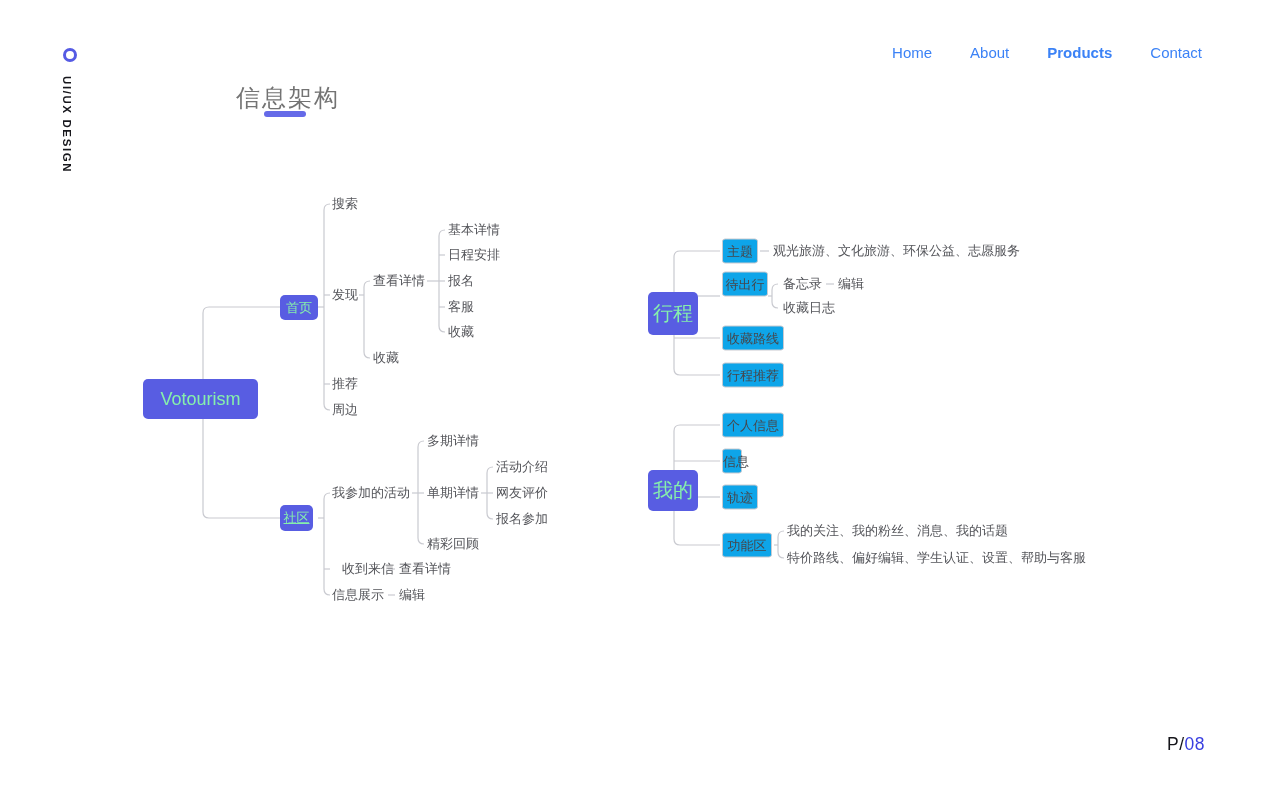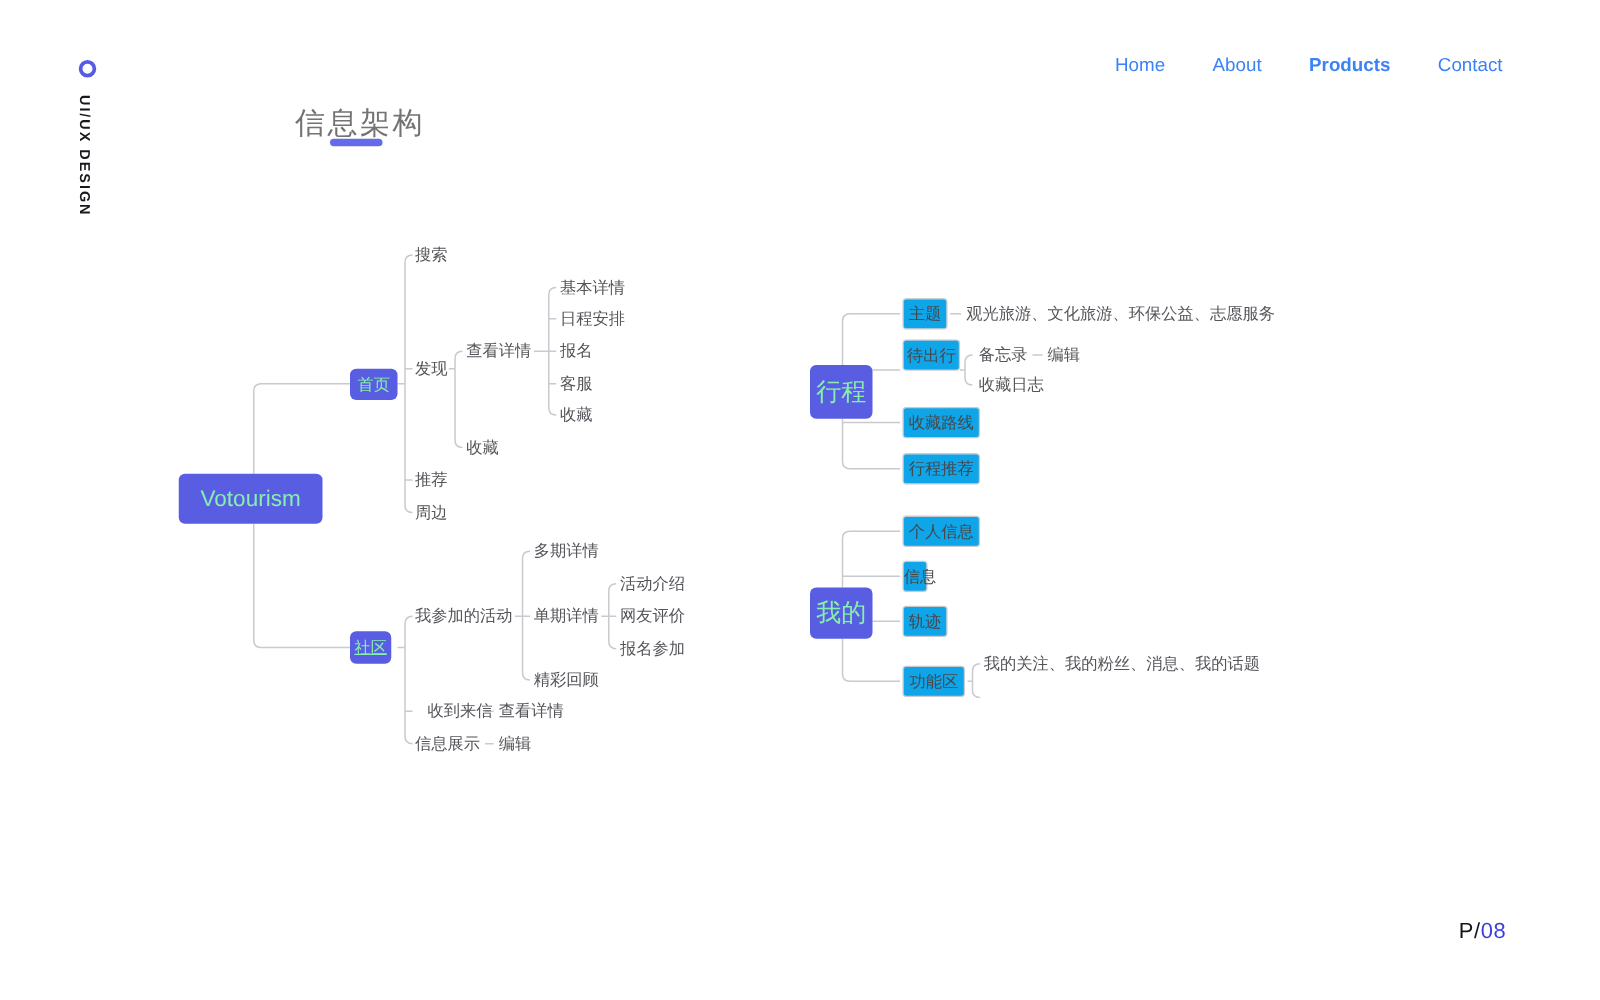--- a/index.html
+++ b/index.html
@@ -149,16 +149,17 @@
   <div class="lbl" style="left:783px;top:308px;">收藏日志</div>
   <div class="obox" style="left:722px;top:338px;width:62px;">收藏路线</div>
   <div class="obox" style="left:722px;top:375px;width:62px;">行程推荐</div>
 
   <div class="pbox" style="left:648px;top:470px;width:50px;height:41px;font-size:20px;">我的</div>
   <div class="obox" style="left:722px;top:425px;width:62px;">个人信息</div>
   <div class="obox" style="left:722px;top:461px;width:20px;">信息</div>
   <div class="obox" style="left:722px;top:497px;width:36px;">轨迹</div>
   <div class="obox" style="left:722px;top:545px;width:50px;">功能区</div>
   <div class="lbl" style="left:787px;top:531px;">我的关注、我的粉丝、消息、我的话题</div>
+  <div class="lbl" style="left:787px;top:558px;">特价路线、偏好编辑、学生认证、设置、帮助与客服</div>
 
   <div class="page-num"><span>P/</span><span class="accent">08</span></div>
 
 </div>
 
 </body></html>

